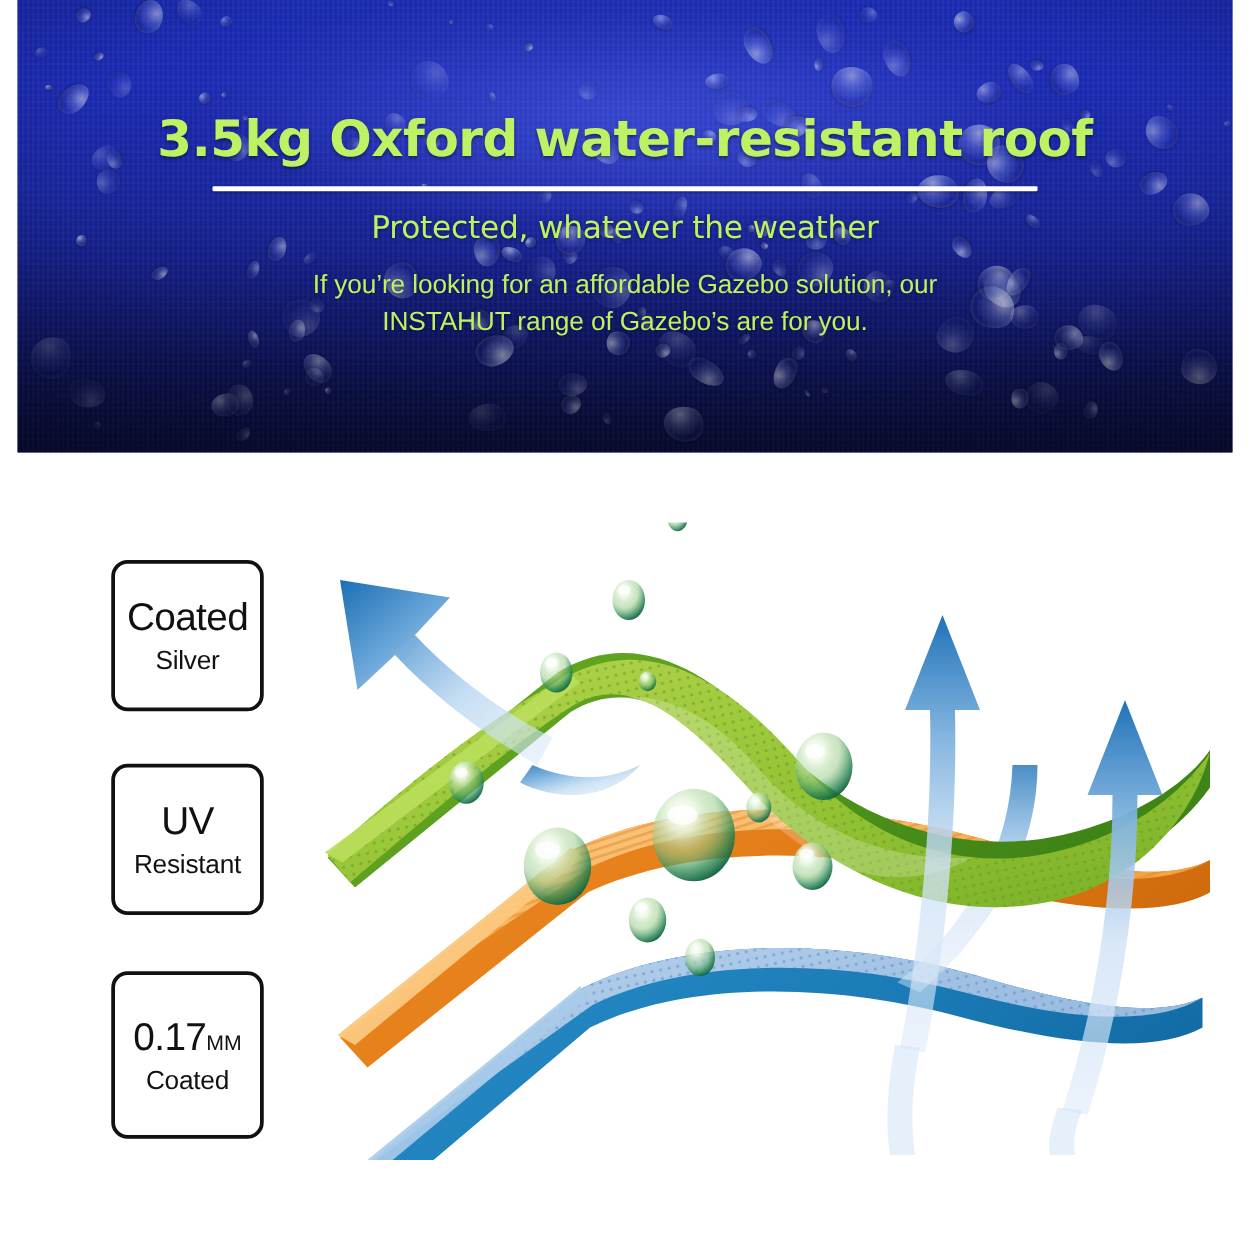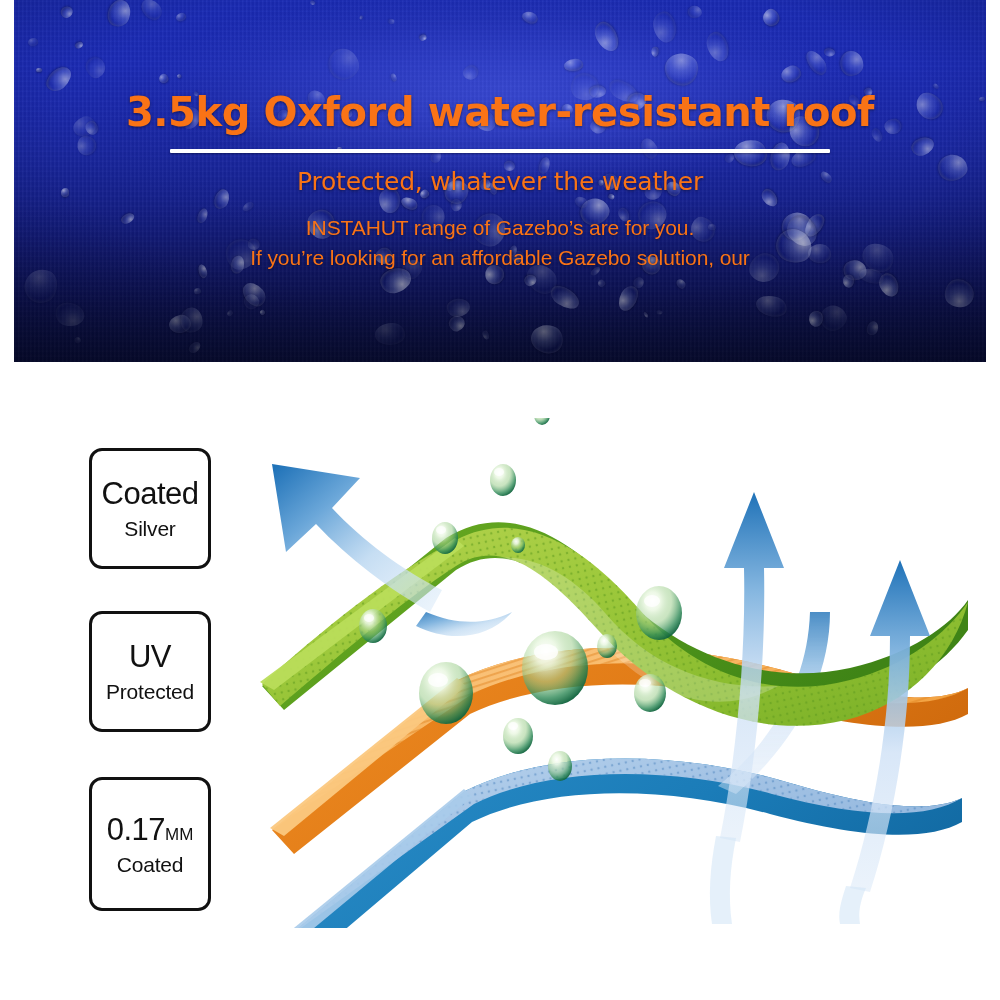--- a/index.html
+++ b/index.html
@@ -73,21 +73,21 @@
       linear-gradient(to bottom, rgba(0,0,0,0) 55%, rgba(0,0,0,0.28) 100%),
       radial-gradient(ellipse 95% 95% at 50% 38%, rgba(0,0,0,0) 48%, rgba(2,4,28,0.40) 100%);
   }
 
   
   #hero-text {
     position: absolute;
     left: 0; right: 0;
     top: 0;
     text-align: center;
-    color: #f97316;
+    color: #bef264;
   }
   #hero-title {
     margin: 0;
     padding-top: 92px;
     font-size: 40px;
     font-weight: bold;
     letter-spacing: -0.4px;
     line-height: 1.0;
     text-shadow: 0 1px 3px rgba(0,0,0,0.45);
     font-family: "DejaVu Sans", sans-serif;
@@ -327,34 +327,34 @@
       <div class="dp" style="width: 24.4px; height: 27.5px; left: 903.2px; top: 91.7px; opacity: 0.65; transform: rotate(314deg);"></div>
     </div>
   <div id="hero-sheen"></div>
   <div id="hero-vig"></div>
 
   <div id="hero-text">
     <h1 id="hero-title">3.5kg Oxford water-resistant roof</h1>
     <div id="hero-rule"></div>
     <h2 id="hero-subtitle">Protected, whatever the weather</h2>
     <p id="hero-body">
+      <span>If you’re looking for an affordable Gazebo solution, our</span>
       <span>INSTAHUT range of Gazebo’s are for you.</span>
-      <span>If you’re looking for an affordable Gazebo solution, our</span>
     </p>
   </div>
 </section>
 
 <div class="badge" id="badge-silver">
   <div class="badge-main">Coated</div>
   <div class="badge-sub">Silver</div>
 </div>
 
 <div class="badge" id="badge-uv">
   <div class="badge-main">UV</div>
-  <div class="badge-sub">Protected</div>
+  <div class="badge-sub">Resistant</div>
 </div>
 
 <div class="badge" id="badge-thick">
   <div class="badge-main"><span>0.17</span><span class="unit">MM</span></div>
   <div class="badge-sub">Coated</div>
 </div>
 
 <div id="illo">
   <svg viewBox="0 0 720 510" xmlns="http://www.w3.org/2000/svg" aria-hidden="true">
     <defs>

